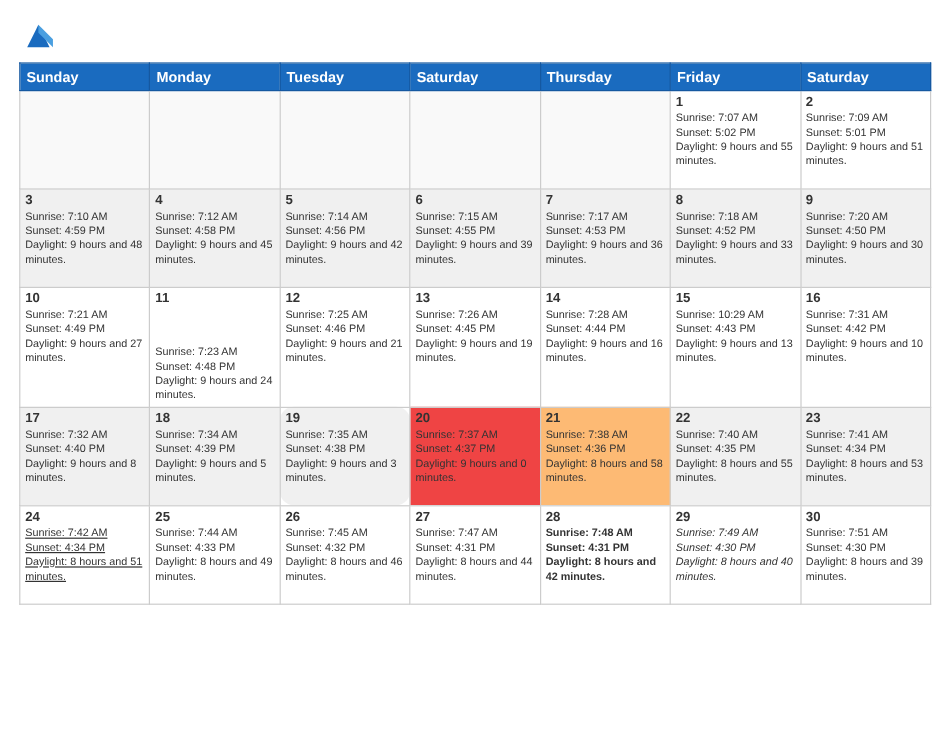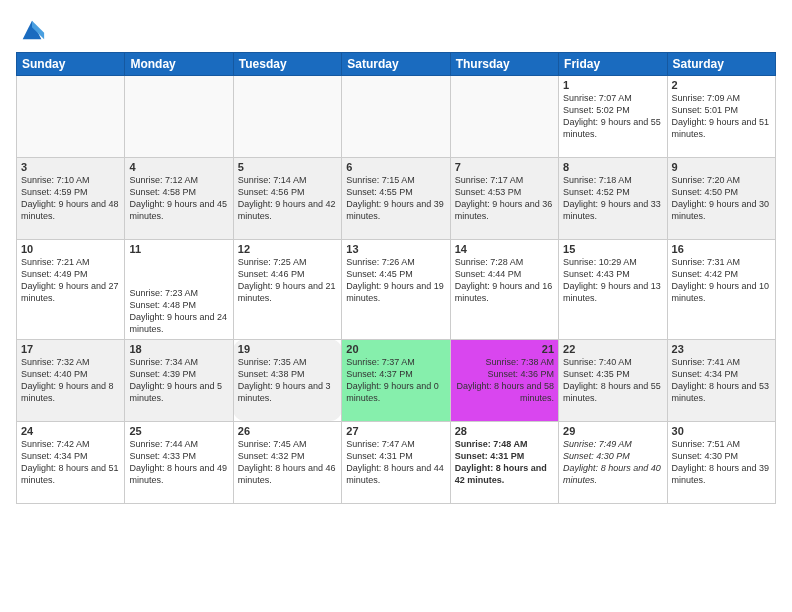--- a/index.html
+++ b/index.html
@@ -243,27 +243,27 @@
             <div class="day-info" style="white-space: pre-line;">Sunrise: 7:34 AM
 Sunset: 4:39 PM
 Daylight: 9 hours and 5 minutes.</div>
           </td>
           <td style="background: rgb(240, 240, 240); border-radius: 12px;">
             <span class="day-num">19</span>
             <div class="day-info" style="white-space: pre-line;">Sunrise: 7:35 AM
 Sunset: 4:38 PM
 Daylight: 9 hours and 3 minutes.</div>
           </td>
-          <td style="background: #86efac;">
+          <td style="background: #ef4444;">
             <span class="day-num">20</span>
             <div class="day-info" style="white-space: pre-line;">Sunrise: 7:37 AM
 Sunset: 4:37 PM
 Daylight: 9 hours and 0 minutes.</div>
           </td>
-          <td style="background: #d946ef; text-align: right;">
+          <td style="background: #fdba74;">
             <span class="day-num">21</span>
             <div class="day-info" style="white-space: pre-line;">Sunrise: 7:38 AM
 Sunset: 4:36 PM
 Daylight: 8 hours and 58 minutes.</div>
           </td>
           <td style="background: rgb(240, 240, 240);">
             <span class="day-num">22</span>
             <div class="day-info" style="white-space: pre-line;">Sunrise: 7:40 AM
 Sunset: 4:35 PM
 Daylight: 8 hours and 55 minutes.</div>
@@ -271,21 +271,21 @@
           <td style="background: rgb(240, 240, 240);">
             <span class="day-num">23</span>
             <div class="day-info" style="white-space: pre-line;">Sunrise: 7:41 AM
 Sunset: 4:34 PM
 Daylight: 8 hours and 53 minutes.</div>
           </td>
         </tr>
         <tr>
           <td>
             <span class="day-num">24</span>
-            <div class="day-info" style="white-space: pre-line;">Sunrise: 7:42 AM
+            <div class="day-info" style="white-space: pre-line; text-decoration: underline;">Sunrise: 7:42 AM
 Sunset: 4:34 PM
 Daylight: 8 hours and 51 minutes.</div>
           </td>
           <td>
             <span class="day-num">25</span>
             <div class="day-info" style="white-space: pre-line;">Sunrise: 7:44 AM
 Sunset: 4:33 PM
 Daylight: 8 hours and 49 minutes.</div>
           </td>
           <td>

